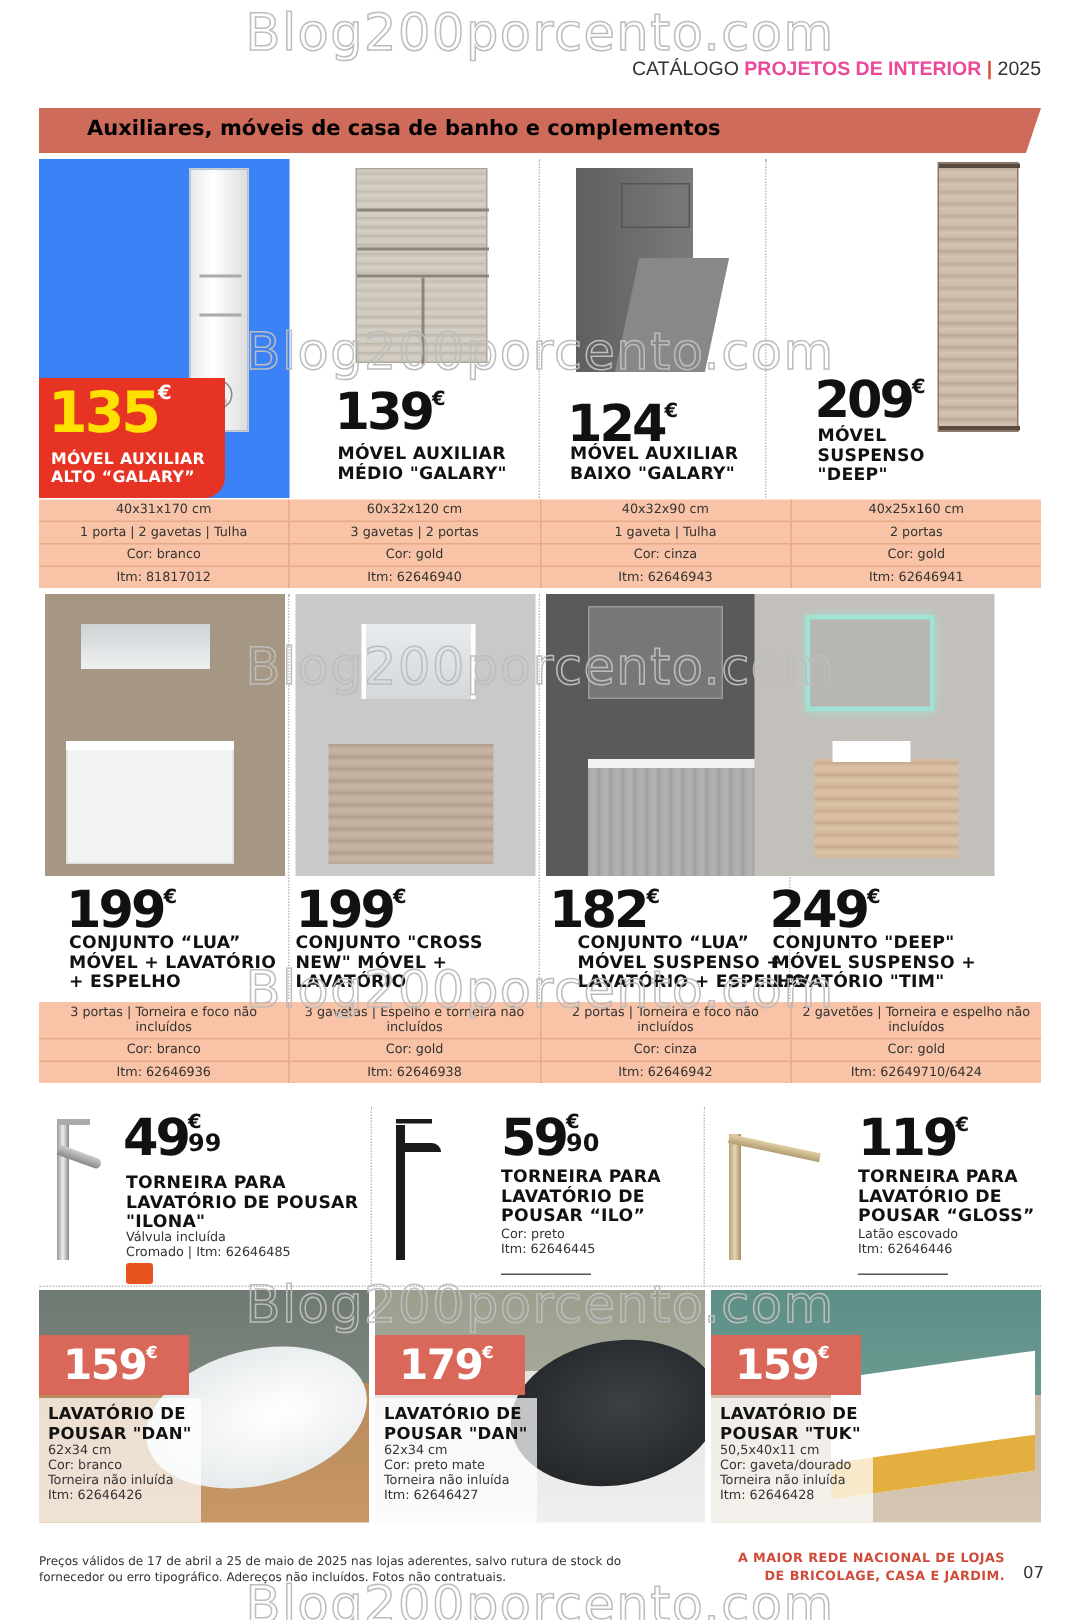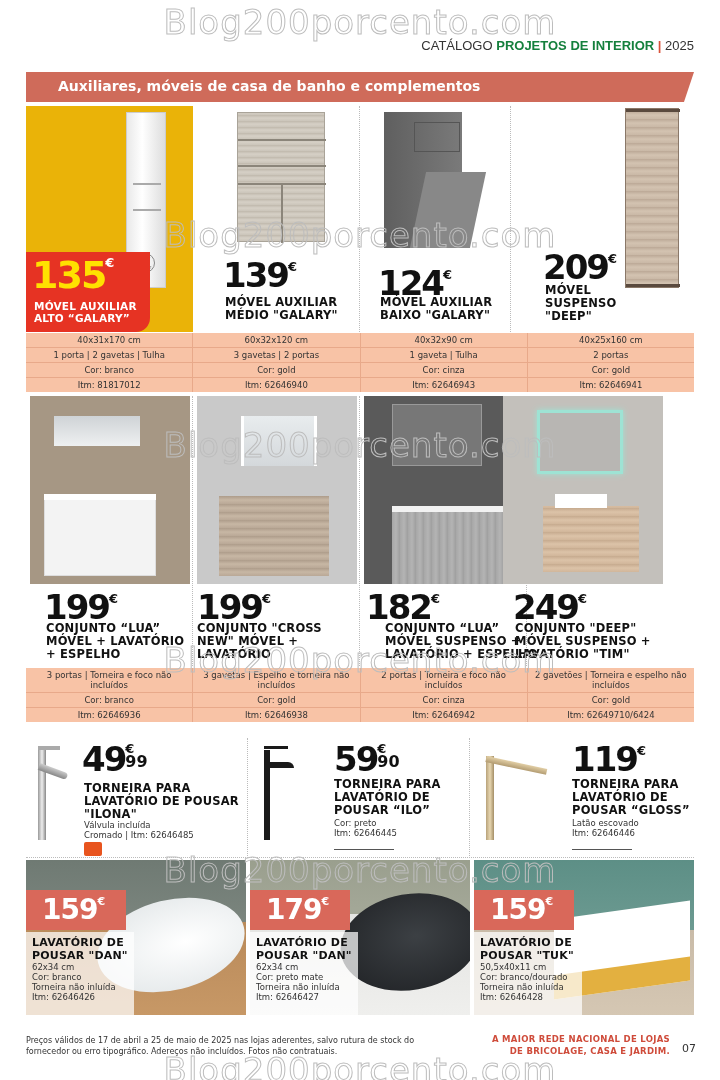--- a/index.html
+++ b/index.html
@@ -1,26 +1,26 @@
 <!DOCTYPE html>
 <html><head>
 <meta charset="utf-8">
 <style>
   * { box-sizing: border-box; margin: 0; padding: 0; }
   body { width: 720px; height: 1080px; background: #ffffff; font-family: "DejaVu Sans", sans-serif; position: relative; overflow: hidden; color: #1a1a1a; }
   .watermark { position: absolute; left: 0; width: 720px; text-align: center; font-family: "DejaVu Sans", sans-serif; font-size: 34px; color: transparent; -webkit-text-stroke: 1px #bdbdbd; letter-spacing: 1px; pointer-events: none; z-index: 20; }
   .header-cat { position: absolute; right: 26px; top: 38px; font-family: "Liberation Sans", sans-serif; font-size: 13px; color: #333; }
-  .header-cat b { font-weight: 700; color: #15803d; }
+  .header-cat b { font-weight: 700; color: #ec4899; }
   .header-cat .sep { color: #d9523a; font-weight: 700; }
   .banner { position: absolute; left: 26px; top: 72px; width: 668px; height: 30px; background: #cf6b5a; border-radius: 0 0 10px 0; clip-path: polygon(0 0, 100% 0, 98.5% 100%, 0 100%); }
-  .banner-title { position: absolute; left: 32px; top: 6px; color: #ffffff; font-weight: 700; font-size: 14px; }
+  .banner-title { position: absolute; left: 32px; top: 6px; color: #000000; font-weight: 700; font-size: 14px; }
 
   .row1 { position: absolute; left: 26px; top: 106px; width: 668px; height: 226px; }
   .cell1 { position: absolute; top: 0; height: 226px; width: 167px; border-right: 1px dotted #bbb; }
-  .cell1.hl { background: #eab308; border-right: none; }
+  .cell1.hl { background: #3b82f6; border-right: none; }
   .price-big { font-family: "DejaVu Sans", sans-serif; font-weight: 800; font-size: 34px; letter-spacing: -2px; color: #111; line-height: 1; }
   .price-big sup { font-size: 13px; vertical-align: top; letter-spacing: 0; position: relative; top: 2px; }
   .pname { font-weight: 700; font-size: 11.5px; line-height: 13px; color: #111; letter-spacing: 0.2px; }
   .spec-table { position: absolute; left: 26px; width: 668px; background: #f8c3a6; font-size: 8.5px; color: #333; }
   .spec-row { display: flex; border-bottom: 1px solid #e8a98a; }
   .spec-row > div { flex: 1; text-align: center; padding: 2px 2px; border-right: 1px solid #e8a98a; line-height: 10px; }
   .spec-row > div:last-child { border-right: none; }
 
   .row2 { position: absolute; left: 26px; top: 396px; width: 668px; height: 270px; }
   .cell2 { position: absolute; top: 0; height: 270px; width: 167px; border-right: 1px dotted #bbb; }
@@ -251,21 +251,21 @@
       <div class="small">Torneira não inluída</div>
       <div class="small">Itm: 62646427</div>
     </div>
   </div>
   <div class="cell4" style="left:448px;background:linear-gradient(180deg,#5d8f86 0,#6c9a91 45%,#c9bba8 45%,#d5c7b3 100%);">
     <div style="position:absolute;left:80px;top:50px;width:136px;height:80px;background:#fff;border-bottom:24px solid #e3b040;transform:skewY(-8deg);"></div>
     <div class="pricetag"><span>159</span><sup>€</sup></div>
     <div class="sinkinfo">
       <div class="pname">LAVATÓRIO DE POUSAR "TUK"</div>
       <div class="small">50,5x40x11 cm</div>
-      <div class="small">Cor: branco/dourado</div>
+      <div class="small">Cor: gaveta/dourado</div>
       <div class="small">Torneira não inluída</div>
       <div class="small">Itm: 62646428</div>
     </div>
   </div>
 </div>
 
 <div class="footer-left">
   <div>Preços válidos de 17 de abril a 25 de maio de 2025 nas lojas aderentes, salvo rutura de stock do</div>
   <div>fornecedor ou erro tipográfico. Adereços não incluídos. Fotos não contratuais.</div>
 </div>

